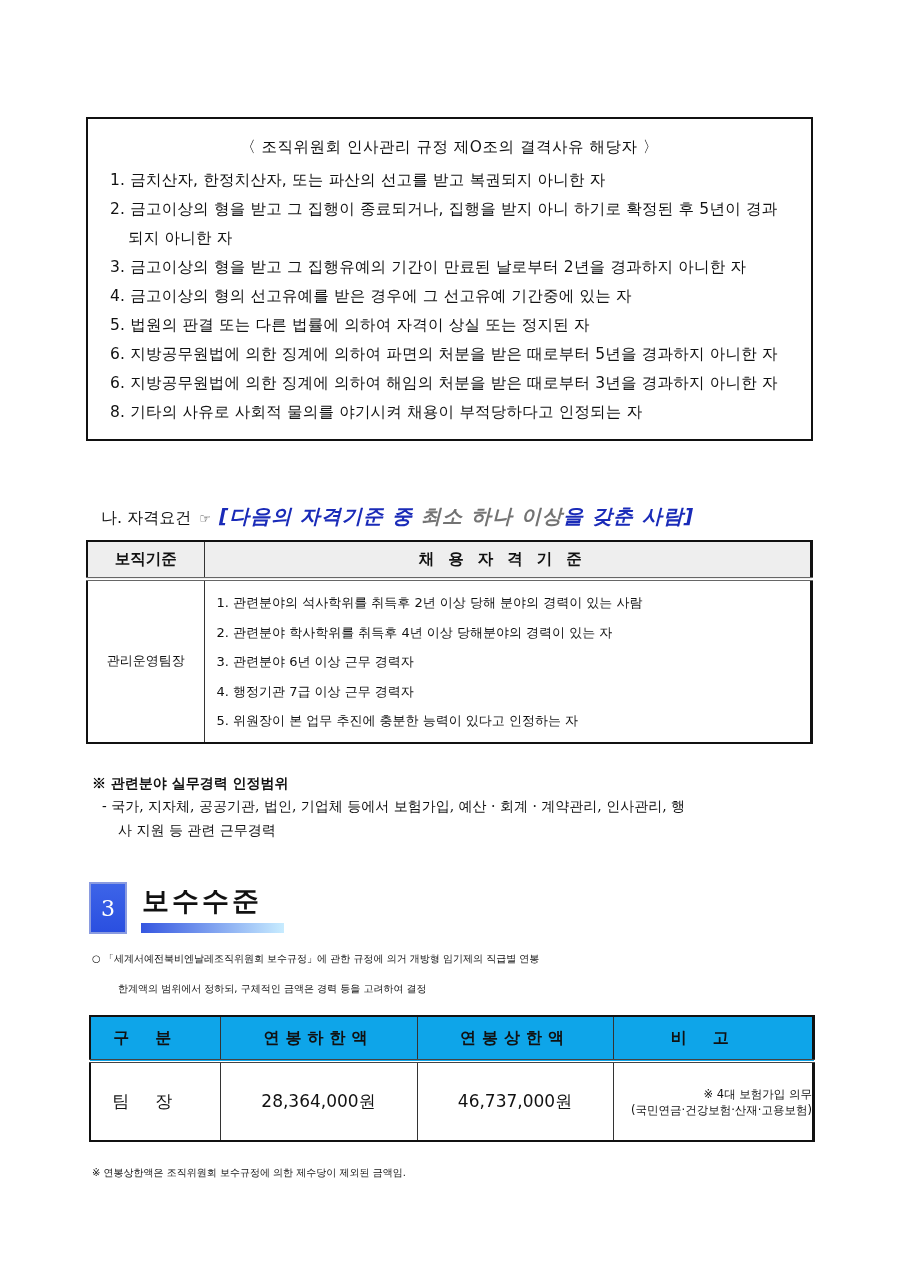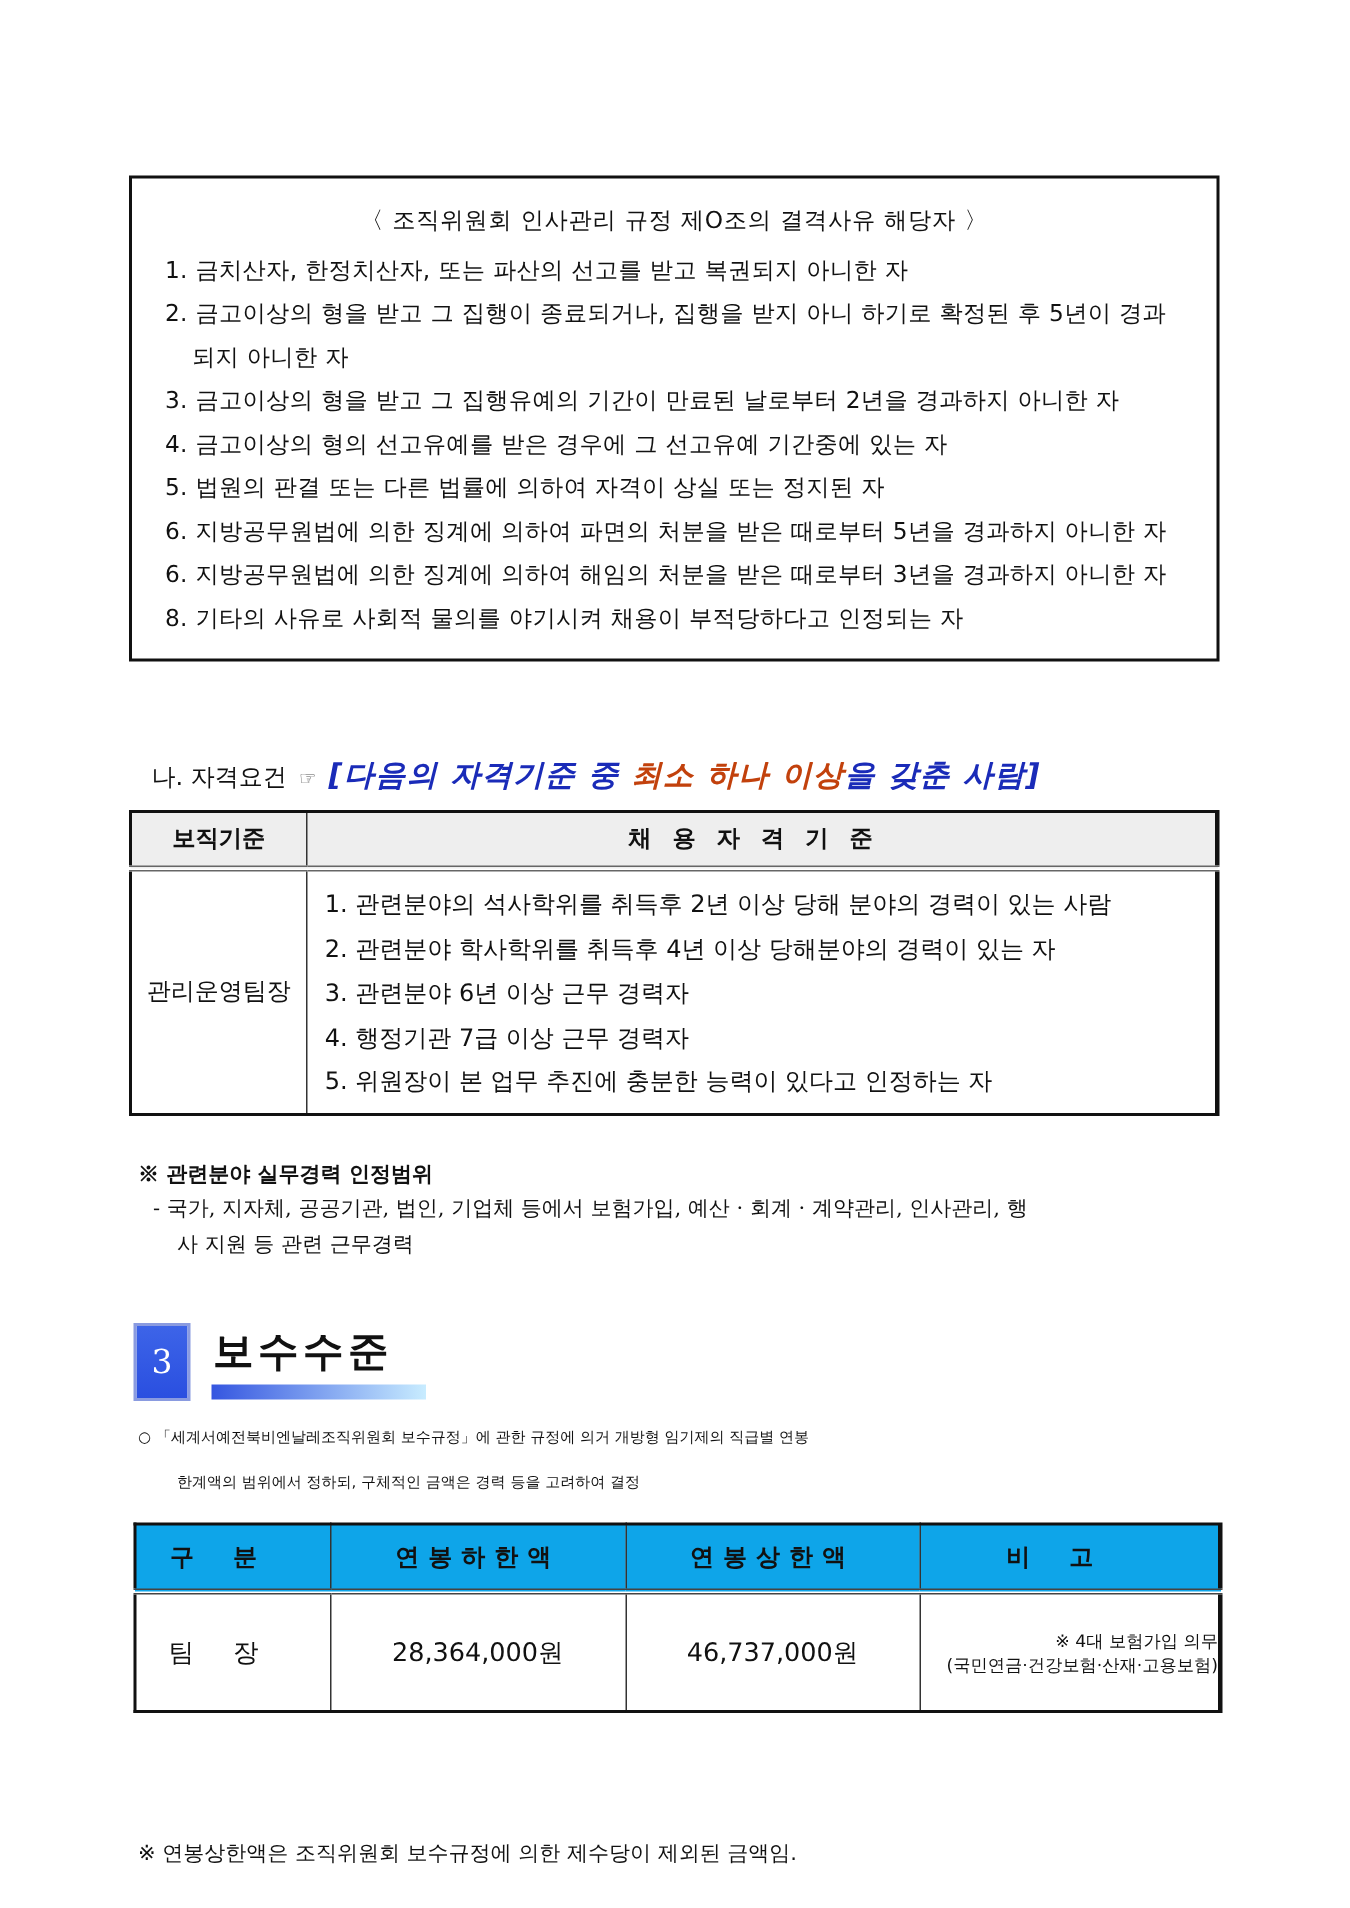--- a/index.html
+++ b/index.html
@@ -30,36 +30,36 @@
   
   .qual-heading {
     position: absolute; left: 101px; top: 503px;
     font-size: 16px; white-space: nowrap;
   }
   .qual-heading .hand { font-size: 13px; color: #555; margin: 0 3px; }
   .qual-heading .em {
     font-weight: bold; font-style: italic; font-size: 20px;
     color: #1a2bb8; letter-spacing: 1px;
   }
-  .qual-heading .em .red { color: #c2410c; }
+  .qual-heading .em .red { color: #737373; }
 
   
   .qual-table {
     position: absolute; left: 86px; top: 540px; width: 727px;
     border-collapse: collapse;
     border-top: 2px solid #111; border-left: 2px solid #111;
     border-right: 3px solid #111; border-bottom: 2.5px solid #111;
   }
   .qual-table th {
     background: #eeeeee; height: 38px; font-size: 15.5px; font-weight: bold;
     border-bottom: 4px double #666; border-right: 1px solid #333;
   }
   .qual-table th.c1 { width: 117px; }
   .qual-table th.c2 { letter-spacing: 14px; }
-  .qual-table td { font-size: 16px; border-right: 1px solid #333; vertical-align: middle; margin-top: 16px; }
+  .qual-table td { font-size: 13px; border-right: 1px solid #333; vertical-align: middle; margin-top: 16px; }
   .qual-table td.pos { text-align: center; width: 117px; }
   .qual-table td.crit { padding: 7px 0 6px 12px; }
   .crit-item { line-height: 29.5px; white-space: nowrap; }
 
   
   .note-block { position: absolute; left: 92px; top: 772px; width: 725px; }
   .note-title { font-family: "DejaVu Serif", serif; font-weight: bold; font-size: 14px; line-height: 22px; }
   .note-body { font-family: "DejaVu Serif", serif; font-size: 14px; line-height: 24px; padding-left: 10px; }
   .note-body .cont { display: block; padding-left: 16px; }
 
@@ -98,21 +98,21 @@
   }
   .sal-table td {
     height: 80px; font-size: 17px; text-align: center;
     border-right: 1px solid #333;
   }
   .sal-table .w1 { width: 130px; }
   .sal-table .w2 { width: 197px; }
   .sal-table .w3 { width: 196px; }
   .sal-table td.remark { text-align: right; font-size: 11.5px; padding-left: 10px; line-height: 16px; }
   .spaced-wide { letter-spacing: 26px; }
-  .footnote { position: absolute; left: 92px; top: 1227px; font-size: 14px; }
+  .footnote { position: absolute; left: 92px; top: 1166px; font-size: 10px; }
 </style>
 </head>
 <body>
 
 <div class="page">
 
   <div class="disq-box">
     <div class="disq-title">〈 조직위원회 인사관리 규정 제O조의 결격사유 해당자 〉</div>
     <div class="disq-item"><span>1. 금치산자, 한정치산자, 또는 파산의 선고를 받고 복권되지 아니한 자</span></div>
     <div class="disq-item"><span>2. 금고이상의 형을 받고 그 집행이 종료되거나, 집행을 받지 아니 하기로 확정된 후 5년이 경과</span><span class="cont">되지 아니한 자</span></div>

